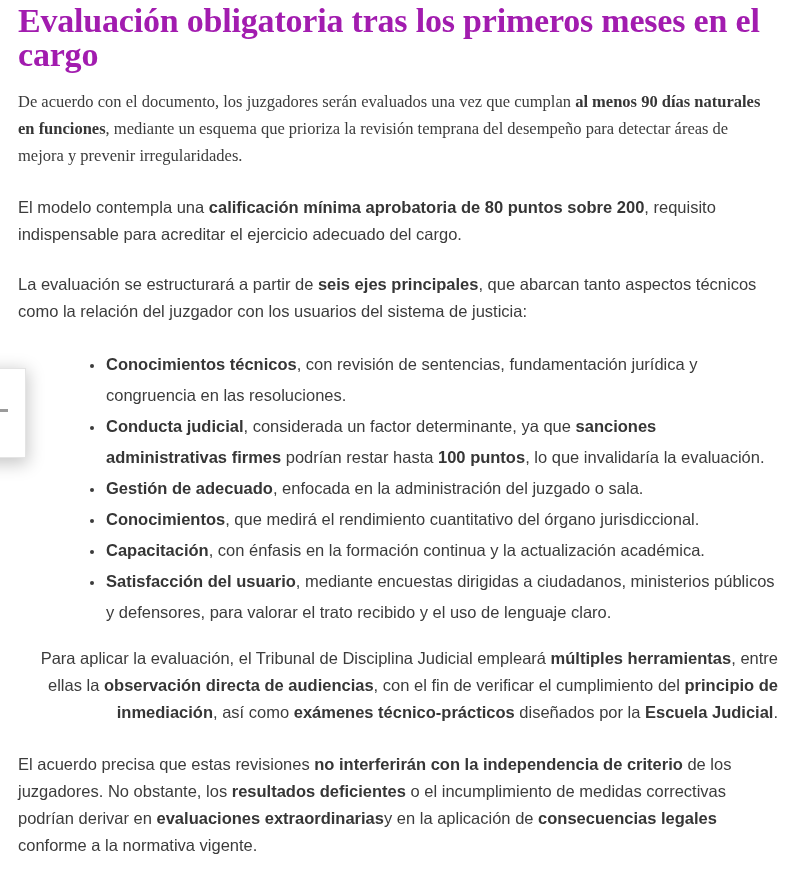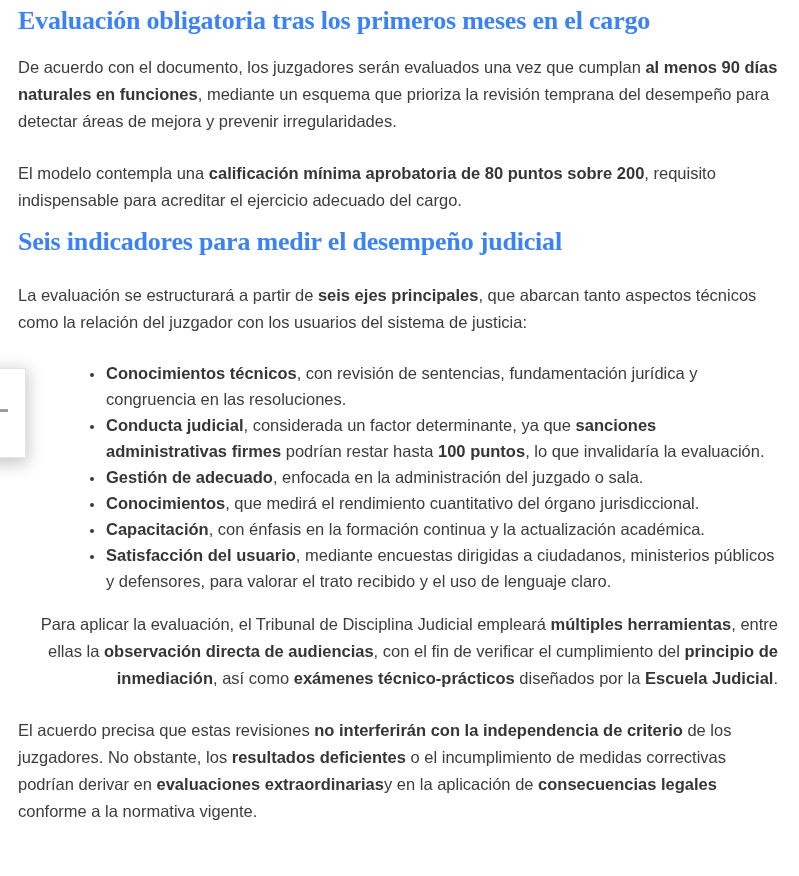--- a/index.html
+++ b/index.html
@@ -12,49 +12,49 @@
   }
   .article{
     box-sizing:border-box;
     width:799px;height:876px;
     padding:0 21px 0 18px;
     overflow:hidden;
   }
   h2{
     font-family:"Liberation Serif","DejaVu Serif",serif;
     font-weight:700;
-    font-size:26px;
+    font-size:34px;
     line-height:34px;
-    color:#3b82f6;
+    color:#a21caf;
     margin:0;
     letter-spacing:-0.2px;
   }
   .h-first{margin-top:4px;}
   .h-second{margin-top:11px;}
   .h-third{margin-top:13px;}
   p{
     font-size:16.5px;
     line-height:27px;
     margin:0;
     color:#3c3c3c;
   }
-  .p1{margin-top:16px;}
+  .p1{margin-top:16px;font-family:Liberation Serif, serif;}
   .p2{margin-top:25px;}
   .p3{margin-top:23px;}
   .p4{margin-top:17px;text-align:right;}
   .p5{margin-top:25px;}
   b{font-weight:700;color:#363636;}
   ul{
     margin:24px 0 0 0;
     padding:0 0 0 87px;
     list-style:disc outside;
   }
   li{
     font-size:16.5px;
-    line-height:26px;
+    line-height:31px;
     color:#3c3c3c;
     padding-left:1px;
   }
   li::marker{color:#3c3c3c;font-size:13px;}
   
   .share-card{
     position:absolute;
     left:-37px;top:368px;
     width:61px;height:88px;
     background:#ffffff;
@@ -72,21 +72,20 @@
 <body>
 
 <div class="article">
 
   <h2 class="h-first">Evaluación obligatoria tras los primeros meses en el cargo</h2>
 
   <p class="p1"><span>De acuerdo con el documento, los juzgadores serán evaluados una vez que cumplan </span><b>al menos 90 días naturales en funciones</b><span>, mediante un esquema que prioriza la revisión temprana del desempeño para detectar áreas de mejora y prevenir irregularidades.</span></p>
 
   <p class="p2"><span>El modelo contempla una </span><b>calificación mínima aprobatoria de 80 puntos sobre 200</b><span>, requisito indispensable para acreditar el ejercicio adecuado del cargo.</span></p>
 
-  <h2 class="h-second">Seis indicadores para medir el desempeño judicial</h2>
 
   <p class="p3"><span>La evaluación se estructurará a partir de </span><b>seis ejes principales</b><span>, que abarcan tanto aspectos técnicos como la relación del juzgador con los usuarios del sistema de justicia:</span></p>
 
   <ul>
     <li><b>Conocimientos técnicos</b><span>, con revisión de sentencias, fundamentación jurídica y congruencia en las resoluciones.</span></li>
     <li><b>Conducta judicial</b><span>, considerada un factor determinante, ya que </span><b>sanciones administrativas firmes</b><span> podrían restar hasta </span><b>100 puntos</b><span>, lo que invalidaría la evaluación.</span></li>
     <li><b>Gestión de adecuado</b><span>, enfocada en la administración del juzgado o sala.</span></li>
     <li><b>Conocimientos</b><span>, que medirá el rendimiento cuantitativo del órgano jurisdiccional.</span></li>
     <li><b>Capacitación</b><span>, con énfasis en la formación continua y la actualización académica.</span></li>
     <li><b>Satisfacción del usuario</b><span>, mediante encuestas dirigidas a ciudadanos, ministerios públicos y defensores, para valorar el trato recibido y el uso de lenguaje claro.</span></li>

